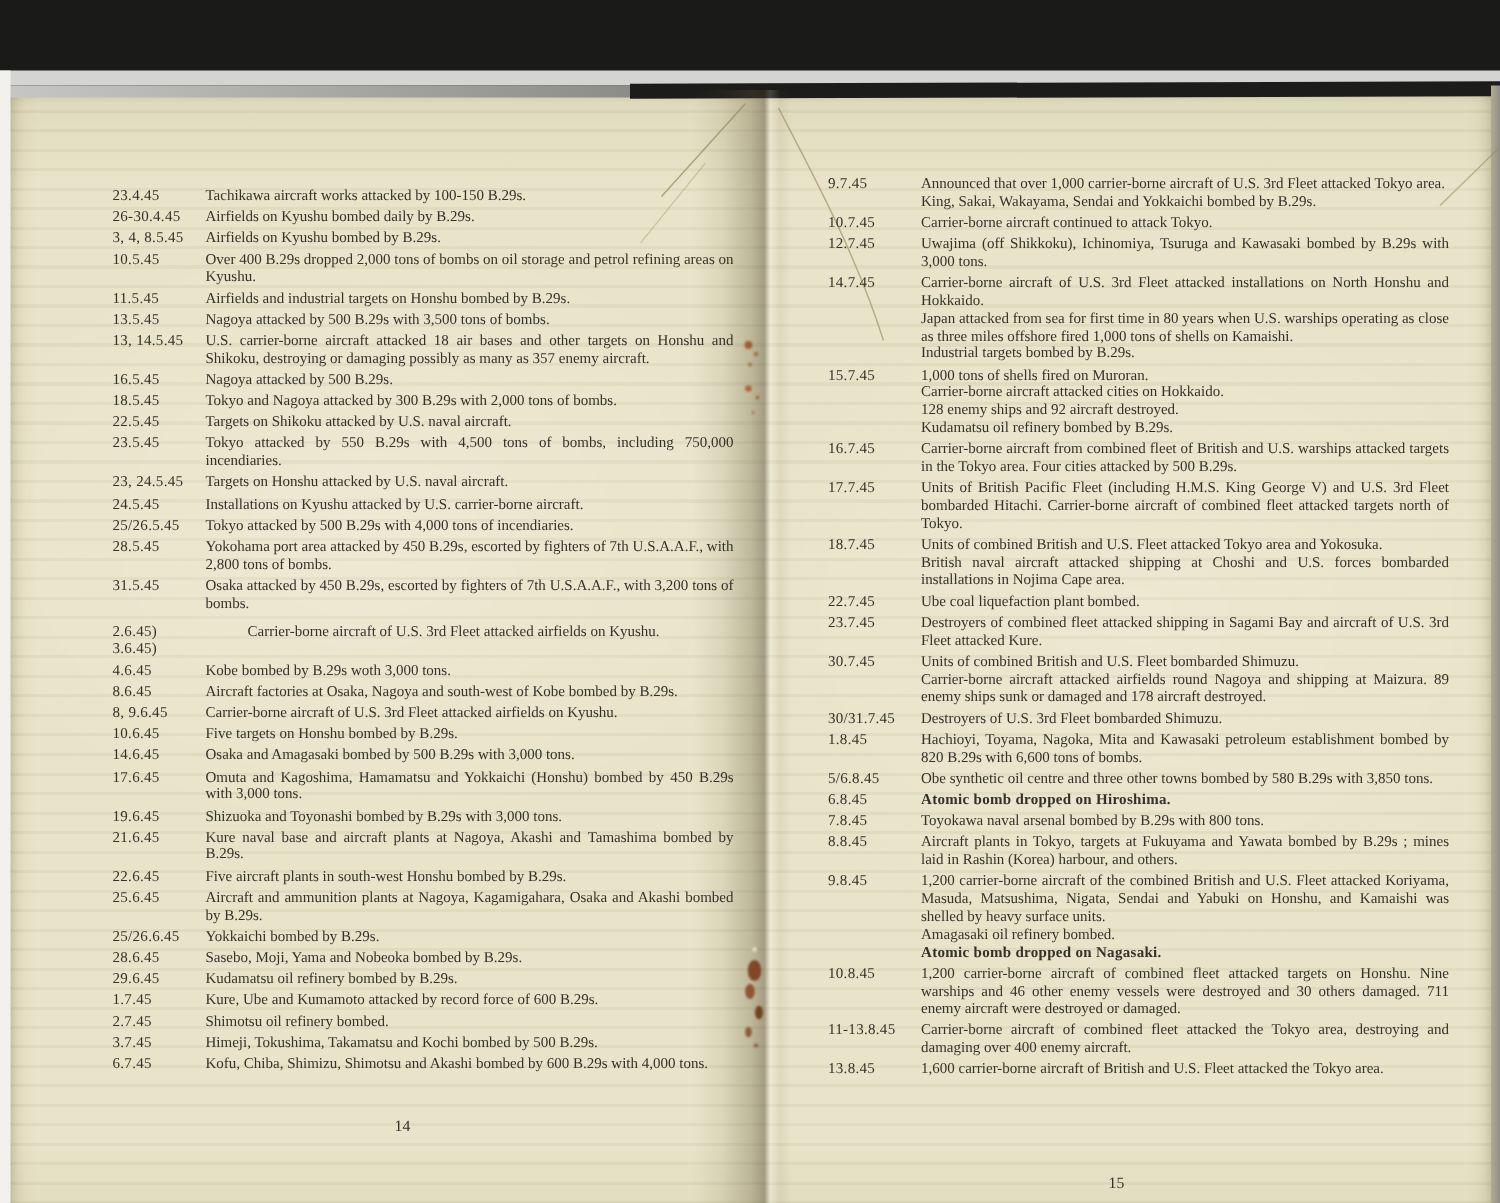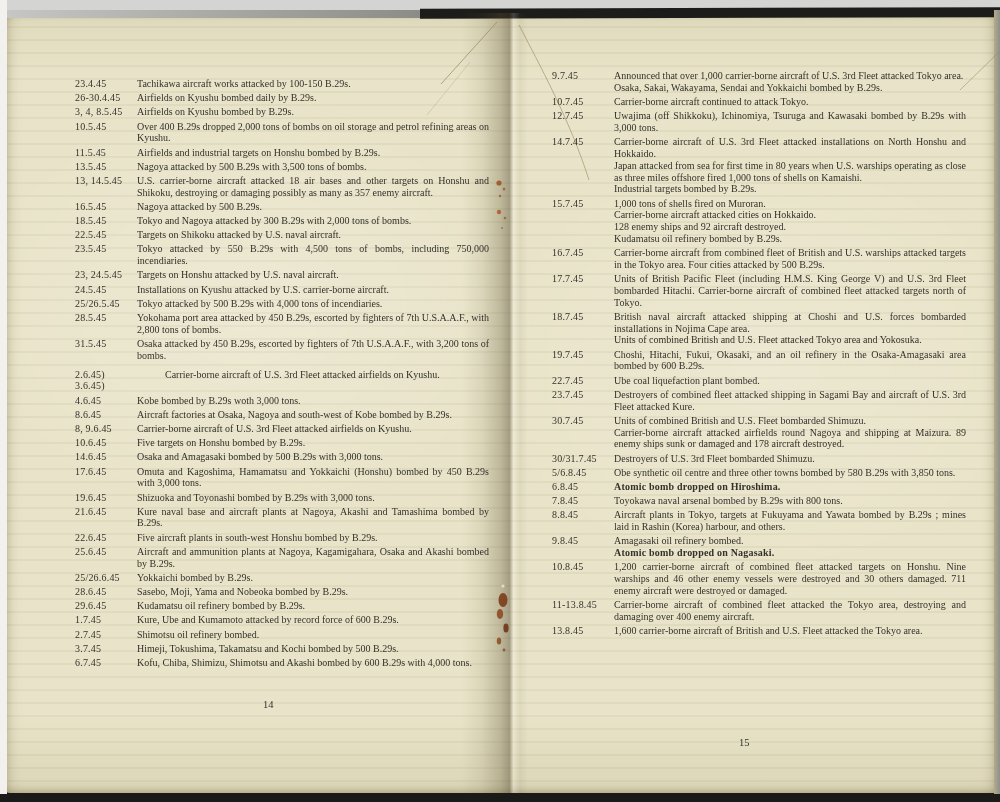--- a/index.html
+++ b/index.html
@@ -1,21 +1,21 @@
 <!DOCTYPE html>
 <html><head>
 <meta charset="utf-8">
 <style>
   html,body{margin:0;padding:0;}
   body{
     width:1000px;height:802px;overflow:hidden;position:relative;
     background:#1a1a18;
     font-family:"Liberation Serif","DejaVu Serif",serif;
   }
-  .scan{position:absolute;inset:0;}
+  .scan{position:absolute;inset:0;margin-top:47px;}
   
   .edge-top-light{position:absolute;left:0;top:0;width:1000px;height:10px;background:#d4d4d2;}
   .edge-top-light2{position:absolute;left:0;top:10px;width:430px;height:8px;background:linear-gradient(90deg,#c7c7c5,#8a8a86);}
   .edge-top-dark{position:absolute;left:420px;top:8px;width:580px;height:10px;background:#1c1c1a;transform:rotate(-0.15deg);}
   .edge-left-white{position:absolute;left:0;top:0;width:7px;height:794px;background:#f2f1ed;}
   .edge-right{position:absolute;right:0;top:10px;width:6px;height:784px;background:linear-gradient(90deg,#b3ab8e,#8f8f8b);}
 
   
   .paper{
     position:absolute;left:6px;top:13px;width:990px;height:780px;
@@ -322,21 +322,21 @@
         </div>
       </div>
   </div>
 
   <div class="page page-right">
     <div class="entries">
         <div class="entry">
           <div class="date">9.7.45</div>
           <div class="desc">
             <p>Announced that over 1,000 carrier-borne aircraft of U.S. 3rd Fleet attacked Tokyo area.</p>
-            <p>Osaka, Sakai, Wakayama, Sendai and Yokkaichi bombed by B.29s.</p>
+            <p>King, Sakai, Wakayama, Sendai and Yokkaichi bombed by B.29s.</p>
           </div>
         </div>
         <div class="entry">
           <div class="date">10.7.45</div>
           <div class="desc">
             <p>Carrier-borne aircraft continued to attack Tokyo.</p>
           </div>
         </div>
         <div class="entry">
           <div class="date">12.7.45</div>
@@ -369,28 +369,22 @@
         </div>
         <div class="entry">
           <div class="date">17.7.45</div>
           <div class="desc">
             <p>Units of British Pacific Fleet (including H.M.S. King George V) and U.S. 3rd Fleet bombarded Hitachi.  Carrier-borne aircraft of combined fleet attacked targets north of Tokyo.</p>
           </div>
         </div>
         <div class="entry">
           <div class="date">18.7.45</div>
           <div class="desc">
+            <p>Units of combined British and U.S. Fleet attacked Tokyo area and Yokosuka.</p>
             <p>British naval aircraft attacked shipping at Choshi and U.S. forces bombarded installations in Nojima Cape area.</p>
-            <p>Units of combined British and U.S. Fleet attacked Tokyo area and Yokosuka.</p>
-          </div>
-        </div>
-        <div class="entry">
-          <div class="date">19.7.45</div>
-          <div class="desc">
-            <p>Choshi, Hitachi, Fukui, Okasaki, and an oil refinery in the Osaka-Amagasaki area bombed by 600 B.29s.</p>
           </div>
         </div>
         <div class="entry">
           <div class="date">22.7.45</div>
           <div class="desc">
             <p>Ube coal liquefaction plant bombed.</p>
           </div>
         </div>
         <div class="entry">
           <div class="date">23.7.45</div>
@@ -405,20 +399,26 @@
             <p>Carrier-borne aircraft attacked airfields round Nagoya and shipping at Maizura. 89 enemy ships sunk or damaged and 178 aircraft destroyed.</p>
           </div>
         </div>
         <div class="entry">
           <div class="date">30/31.7.45</div>
           <div class="desc">
             <p>Destroyers of U.S. 3rd Fleet bombarded Shimuzu.</p>
           </div>
         </div>
         <div class="entry">
+          <div class="date">1.8.45</div>
+          <div class="desc">
+            <p>Hachioyi, Toyama, Nagoka, Mita and Kawasaki petroleum establishment bombed by 820 B.29s with 6,600 tons of bombs.</p>
+          </div>
+        </div>
+        <div class="entry">
           <div class="date">5/6.8.45</div>
           <div class="desc">
             <p>Obe synthetic oil centre and three other towns bombed by 580 B.29s with 3,850 tons.</p>
           </div>
         </div>
         <div class="entry">
           <div class="date">6.8.45</div>
           <div class="desc">
             <p class="bold">Atomic bomb dropped on Hiroshima.</p>
           </div>
@@ -431,20 +431,21 @@
         </div>
         <div class="entry">
           <div class="date">8.8.45</div>
           <div class="desc">
             <p>Aircraft plants in Tokyo, targets at Fukuyama and Yawata bombed by B.29s ; mines laid in Rashin (Korea) harbour, and others.</p>
           </div>
         </div>
         <div class="entry">
           <div class="date">9.8.45</div>
           <div class="desc">
+            <p>1,200 carrier-borne aircraft of the combined British and U.S. Fleet attacked Koriyama, Masuda, Matsushima, Nigata, Sendai and Yabuki on Honshu, and Kamaishi was shelled by heavy surface units.</p>
             <p>Amagasaki oil refinery bombed.</p>
             <p class="bold">Atomic bomb dropped on Nagasaki.</p>
           </div>
         </div>
         <div class="entry">
           <div class="date">10.8.45</div>
           <div class="desc">
             <p>1,200 carrier-borne aircraft of combined fleet attacked targets on Honshu. Nine warships and 46 other enemy vessels were destroyed and 30 others damaged.  711 enemy aircraft were destroyed or damaged.</p>
           </div>
         </div>

